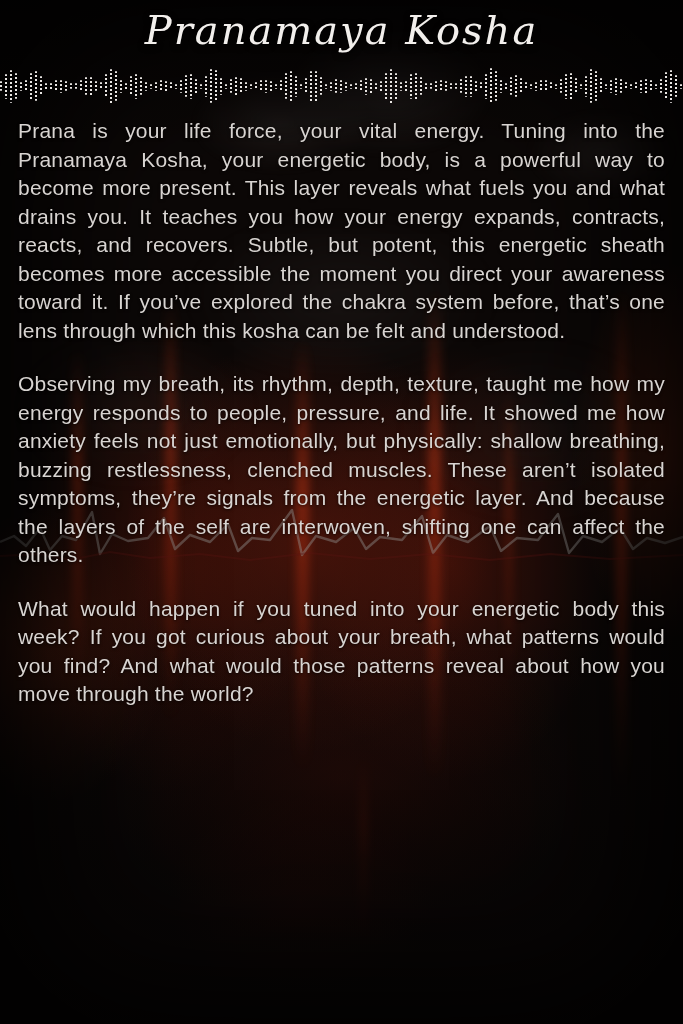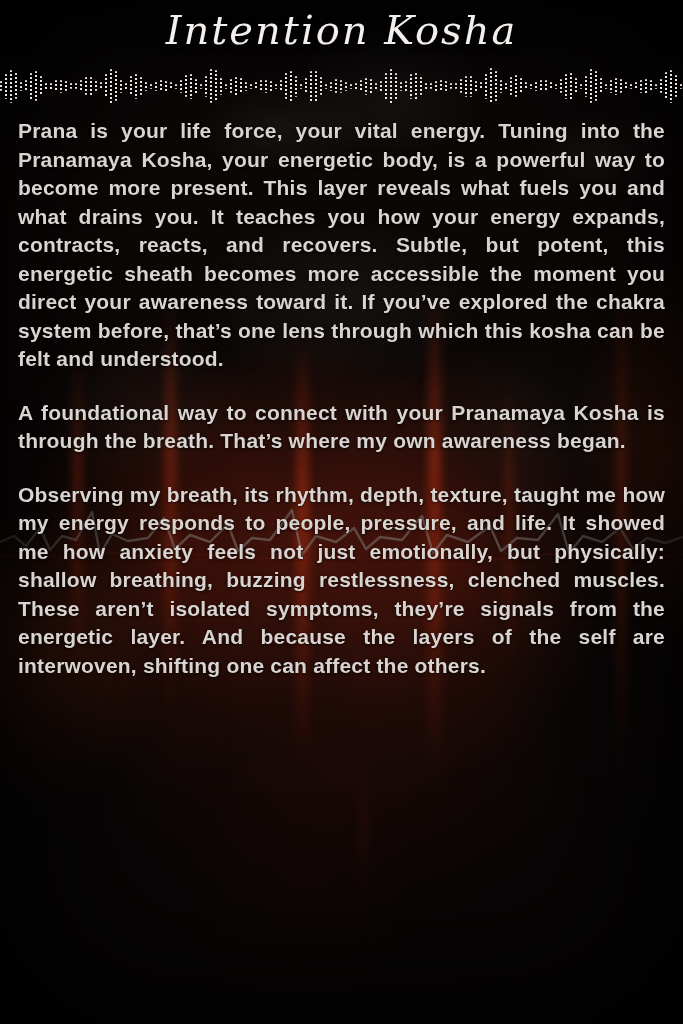--- a/index.html
+++ b/index.html
@@ -92,21 +92,21 @@
   .body-text{
     margin-top:12px;
     padding:0 18px;
     color:#d8d4d1;
     font-size:21px;
     line-height:28.5px;
     letter-spacing:.2px;
     text-align:justify;
     text-shadow:0 1px 3px rgba(0,0,0,.75);
   }
-  .body-text p{margin:0 0 25px;font-weight:bold;}
+  .body-text p{margin:0 0 25px;}
   .body-text p:last-child{margin-bottom:0;}
 </style>
 </head>
 <body>
 
 <div class="poster">
 
   <div class="bg">
     <div class="bg-glows"></div>
     <div class="streak s1"></div>
@@ -119,21 +119,21 @@
     <div class="bg-smoke"></div>
     <svg class="ekg" viewBox="0 0 683 70" preserveAspectRatio="none">
       <path d="M0,44 L14,38 L26,48 L40,30 L50,52 L62,38 L76,42 L92,14 L100,56 L112,36 L128,43 L148,40 L164,20 L175,51 L190,37 L210,44 L228,26 L238,53 L252,40 L270,42 L292,12 L302,57 L316,38 L336,44 L354,30 L366,51 L380,39 L402,42 L422,18 L433,55 L447,37 L468,44 L490,28 L501,53 L517,40 L538,42 L558,16 L569,55 L583,38 L602,44 L620,30 L633,51 L647,40 L665,45 L683,39" fill="none" stroke="#8f8d8c" stroke-width="2.4" opacity="0.45" stroke-linejoin="round"></path>
       <path d="M0,58 L40,56 L70,62 L110,54 L150,60 L200,56 L250,62 L310,55 L370,61 L430,56 L490,62 L550,56 L610,61 L683,57" fill="none" stroke="#5a1410" stroke-width="2" opacity="0.35"></path>
     </svg>
     <div class="shade"></div>
     <div class="vignette"></div>
   </div>
 
   <div class="content">
-    <h2 class="subtitle">Intention Kosha</h2>
+    <h2 class="subtitle">Pranamaya Kosha</h2>
 
     <div class="waveform" id="waveform" style="--wf-color: #e9e6e3;">
         <div class="wbar" style="height: 10px;"></div>
         <div class="wbar" style="height: 25px;"></div>
         <div class="wbar" style="height: 33px;"></div>
         <div class="wbar" style="height: 26px;"></div>
         <div class="wbar" style="height: 9px;"></div>
         <div class="wbar" style="height: 12px;"></div>
         <div class="wbar" style="height: 27px;"></div>
         <div class="wbar" style="height: 30px;"></div>
@@ -263,18 +263,18 @@
         <div class="wbar" style="height: 5px;"></div>
         <div class="wbar" style="height: 14px;"></div>
         <div class="wbar" style="height: 28px;"></div>
         <div class="wbar" style="height: 33px;"></div>
         <div class="wbar" style="height: 22px;"></div>
         <div class="wbar" style="height: 5px;"></div>
       </div>
 
     <main class="body-text">
       <p>Prana is your life force, your vital energy. Tuning into the Pranamaya Kosha, your energetic body, is a powerful way to become more present. This layer reveals what fuels you and what drains you. It teaches you how your energy expands, contracts, reacts, and recovers. Subtle, but potent, this energetic sheath becomes more accessible the moment you direct your awareness toward it. If you’ve explored the chakra system before, that’s one lens through which this kosha can be felt and understood.</p>
-      <p>A foundational way to connect with your Pranamaya Kosha is through the breath. That’s where my own awareness began.</p>
       <p>Observing my breath, its rhythm, depth, texture, taught me how my energy responds to people, pressure, and life. It showed me how anxiety feels not just emotionally, but physically: shallow breathing, buzzing restlessness, clenched muscles. These aren’t isolated symptoms, they’re signals from the energetic layer. And because the layers of the self are interwoven, shifting one can affect the others.</p>
+      <p>What would happen if you tuned into your energetic body this week? If you got curious about your breath, what patterns would you find? And what would those patterns reveal about how you move through the world?</p>
     </main>
   </div>
 
 </div>
 
 </body></html>

